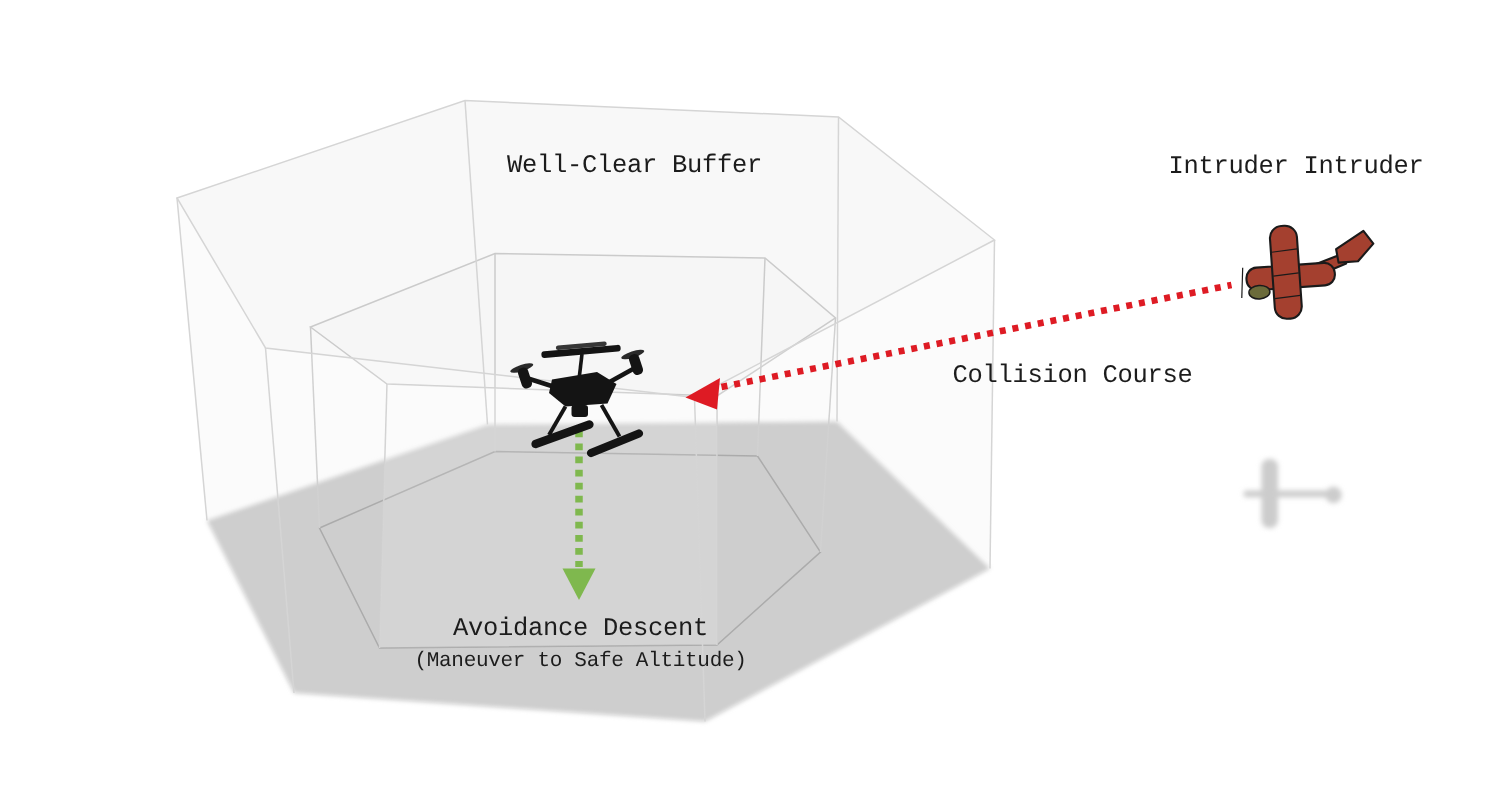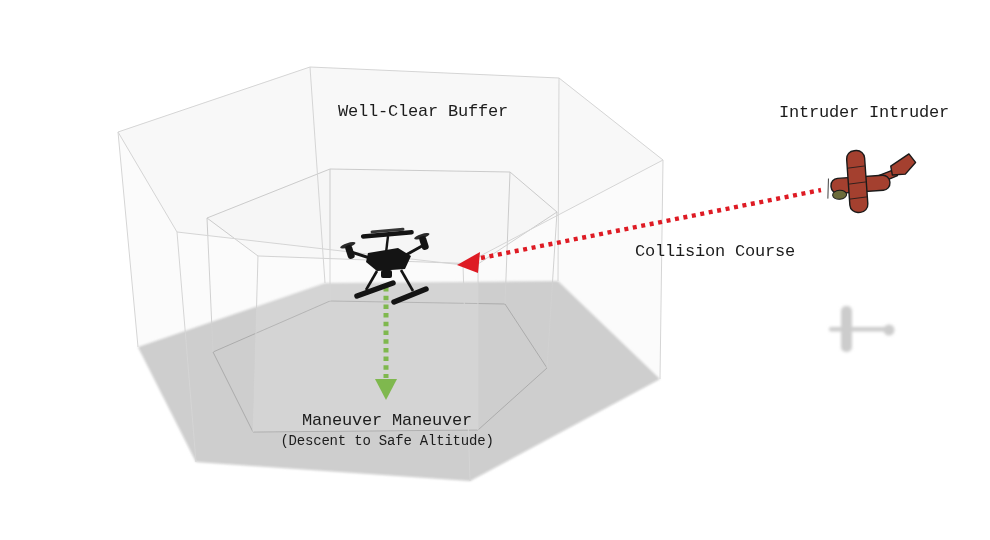--- a/index.html
+++ b/index.html
@@ -143,16 +143,16 @@
 
   <div class="lbl" style="left:423px;top:111px;">Well-Clear Buffer</div>
 
 
   <div class="lbl" style="left:864px;top:112px;">
     <div>Intruder Intruder</div>
   </div>
 
   <div class="lbl" style="left:683px;top:251px;margin-left:32px;">Collision Course</div>
 
-  <div class="lbl" style="left:387px;top:420px;">Maneuver Maneuver</div>
+  <div class="lbl" style="left:387px;top:420px;">Avoidance Descent</div>
 
-  <div class="lbl small" style="left:387px;top:441px;">(Descent to Safe Altitude)</div>
+  <div class="lbl small" style="left:387px;top:441px;">(Maneuver to Safe Altitude)</div>
 </div>
 
 </body></html>

